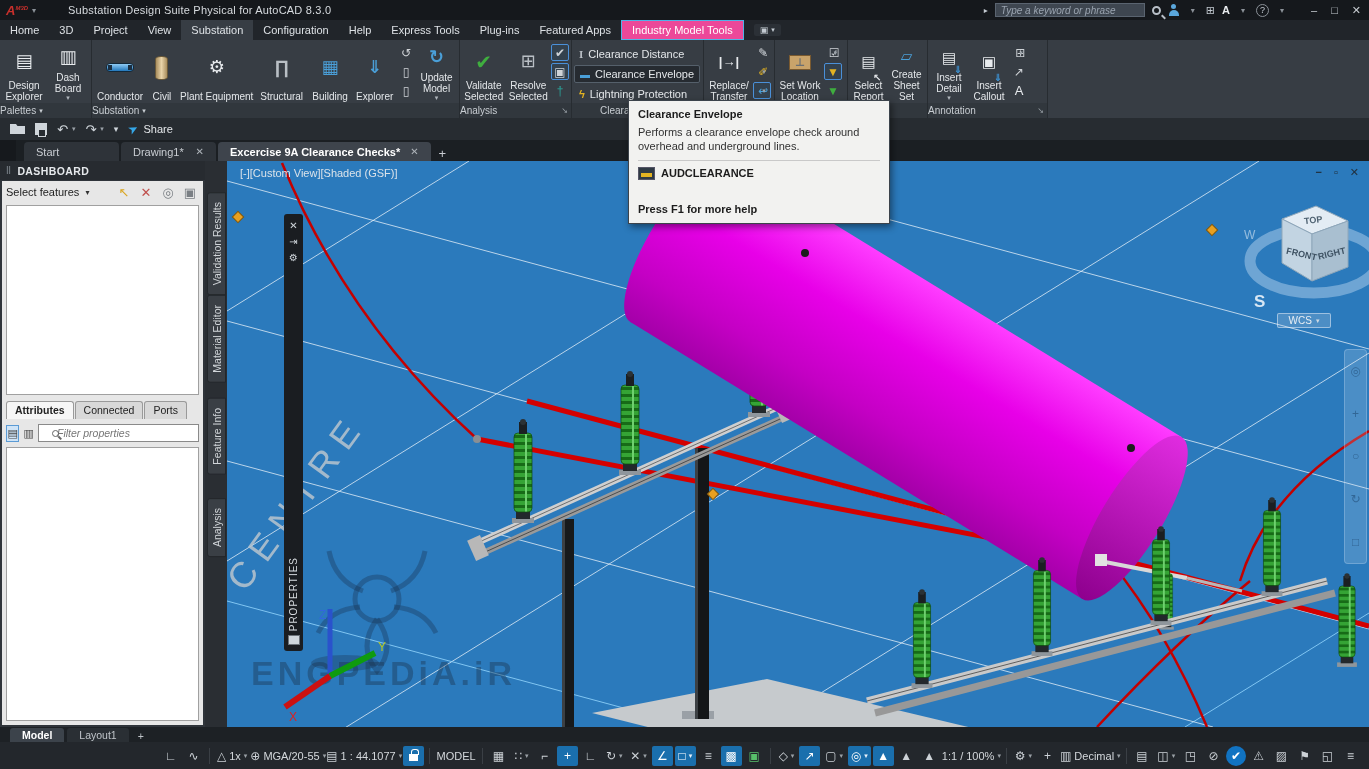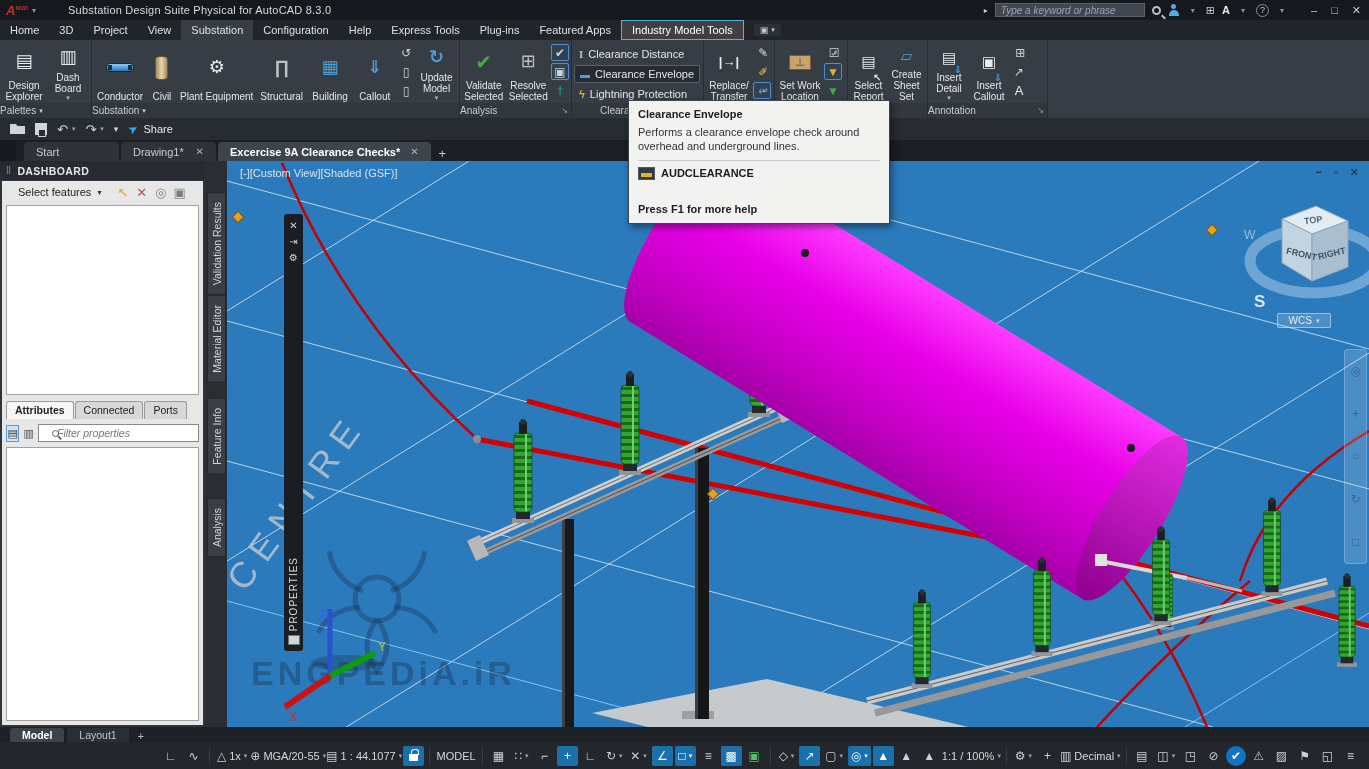--- a/index.html
+++ b/index.html
@@ -23,21 +23,21 @@
   .person::before { content:""; position:absolute; left:3.5px; top:0; width:5px; height:5px; border-radius:50%; background:#5aa7dc; }
   .person::after { content:""; position:absolute; left:1px; top:6px; width:10px; height:6px; border-radius:5px 5px 0 0; background:#5aa7dc; }
   .ticon { color:#c3cad1; font-size:11px; }
   .winbtns { display:flex; gap:14px; margin-left:16px; color:#c8cdd2; font-size:11px; }
   .winbtns span { cursor:default; }
   
   #menubar { position:absolute; left:0; top:20px; width:1369px; height:20px; background:#21252a;
     display:flex; align-items:stretch; font-size:11px; }
   .mtab { padding:3px 10px; color:#dde1e5; display:flex; align-items:center; }
   .mtab.active { background:#373d44; }
-  .mtab.hl { background:#404040; color:#fff; border:1px solid #4fb2e8; }
+  .mtab.hl { background:#ec4899; color:#fff; border:1px solid #4fb2e8; }
   .mextra { margin-left:10px; display:flex; align-items:center; gap:3px; background:#2b3036;
     padding:1px 6px; align-self:center; border-radius:2px; color:#c3cad1; font-size:9px; }
   
   #ribbon { position:absolute; left:0; top:40px; width:1369px; height:78px; background:#373d44; display:flex; }
   .panel { position:relative; height:78px; border-right:1px solid #272c31; padding:2px 2px 15px 2px;
     display:flex; align-items:flex-end; gap:1px; }
   .pfooter { position:absolute; left:0; bottom:0; width:100%; height:15px; background:#31373d;
     font-size:10px; color:#c8cdd2; display:flex; align-items:center; justify-content:flex-start; gap:3px; }
   .pfooter .launch { position:absolute; right:3px; font-size:8px; color:#9aa1a8; }
   .bigbtn { height:60px; display:flex; flex-direction:column; align-items:center; justify-content:flex-end;
@@ -79,21 +79,21 @@
     border-radius:4px 4px 0 0; min-width:95px; }
   .dtab.active { background:#3e444c; color:#fff; font-weight:bold;justify-content:center; }
   .dtab .x { font-size:10px; color:#aeb4ba; margin-left:auto; }
   .newtab { color:#c9cdd2; font-size:13px; padding:0 6px; }
   
   #dashboard { position:absolute; left:0; top:161px; width:205px; height:566px; background:#2f343a; }
   #dashheader { height:19px; background:#272b30; display:flex; align-items:center; gap:6px; padding:0 6px;
     font-size:10.5px; font-weight:bold; color:#e6e9ec; letter-spacing:.4px; }
   .grip { color:#6c737a; font-size:10px; }
   #dashcontent { position:absolute; left:2px; top:20px; right:2px; bottom:2px; background:#e7e7e7; }
-  #selrow { height:22px; display:flex; align-items:center; padding:0 16px; gap:4px; font-size:11px; color:#1d1d1d; }
+  #selrow { height:22px; display:flex; align-items:center; padding:0 4px; gap:4px; font-size:11px; color:#1d1d1d; }
   #selrow .ddcaret { font-size:8px; color:#333; margin-left:2px; margin-right:6px; }
   #selrow .label { flex:0 0 auto; }
   #selrow .spacer { flex:1; }
   .dico { font-size:13px; width:18px; text-align:center; }
   #listbox1 { position:absolute; left:4px; top:24px; right:4px; height:190px; background:#fff; border:1px solid #a0a0a0; }
   #dtabs { position:absolute; left:4px; top:218px; right:4px; height:20px; display:flex; align-items:flex-end; gap:1px; font-size:10.5px; }
   .ptab { padding:2px 8px 3px; background:#d8d8d8; border:1px solid #9a9a9a; border-bottom:none; color:#222; border-radius:3px 3px 0 0; }
   .ptab.active { background:#f6f6f6; font-weight:bold; }
   #filterrow { position:absolute; left:4px; top:240px; right:4px; height:24px; display:flex; align-items:center; gap:3px; }
   .ftico { width:17px; height:17px; border:1px solid #8f8f8f; background:#e0e0e0; color:#444;
@@ -245,21 +245,21 @@
     <div class="bigbtn" style="width:54px">
       <span class="ic ico18 g-gray" style="font-weight:bold">∏</span>
       <span>Structural</span>
     </div>
     <div class="bigbtn" style="width:48px">
       <span class="ic ico18 g-blue">▦</span>
       <span>Building</span>
     </div>
     <div class="bigbtn" style="width:46px">
       <span class="ic ico18 g-blue" style="font-weight:bold">⇓</span>
-      <span>Callout</span>
+      <span>Explorer</span>
     </div>
     <div class="smallcol">
       <span class="sico">↺</span>
       <span class="sico">▯</span>
       <span class="sico">▯</span>
     </div>
     <div class="bigbtn" style="width:44px">
       <span class="ic ico18 g-blue" style="font-weight:bold">↻</span>
       <span>Update Model</span>
         <span class="bcaret">▾</span>

